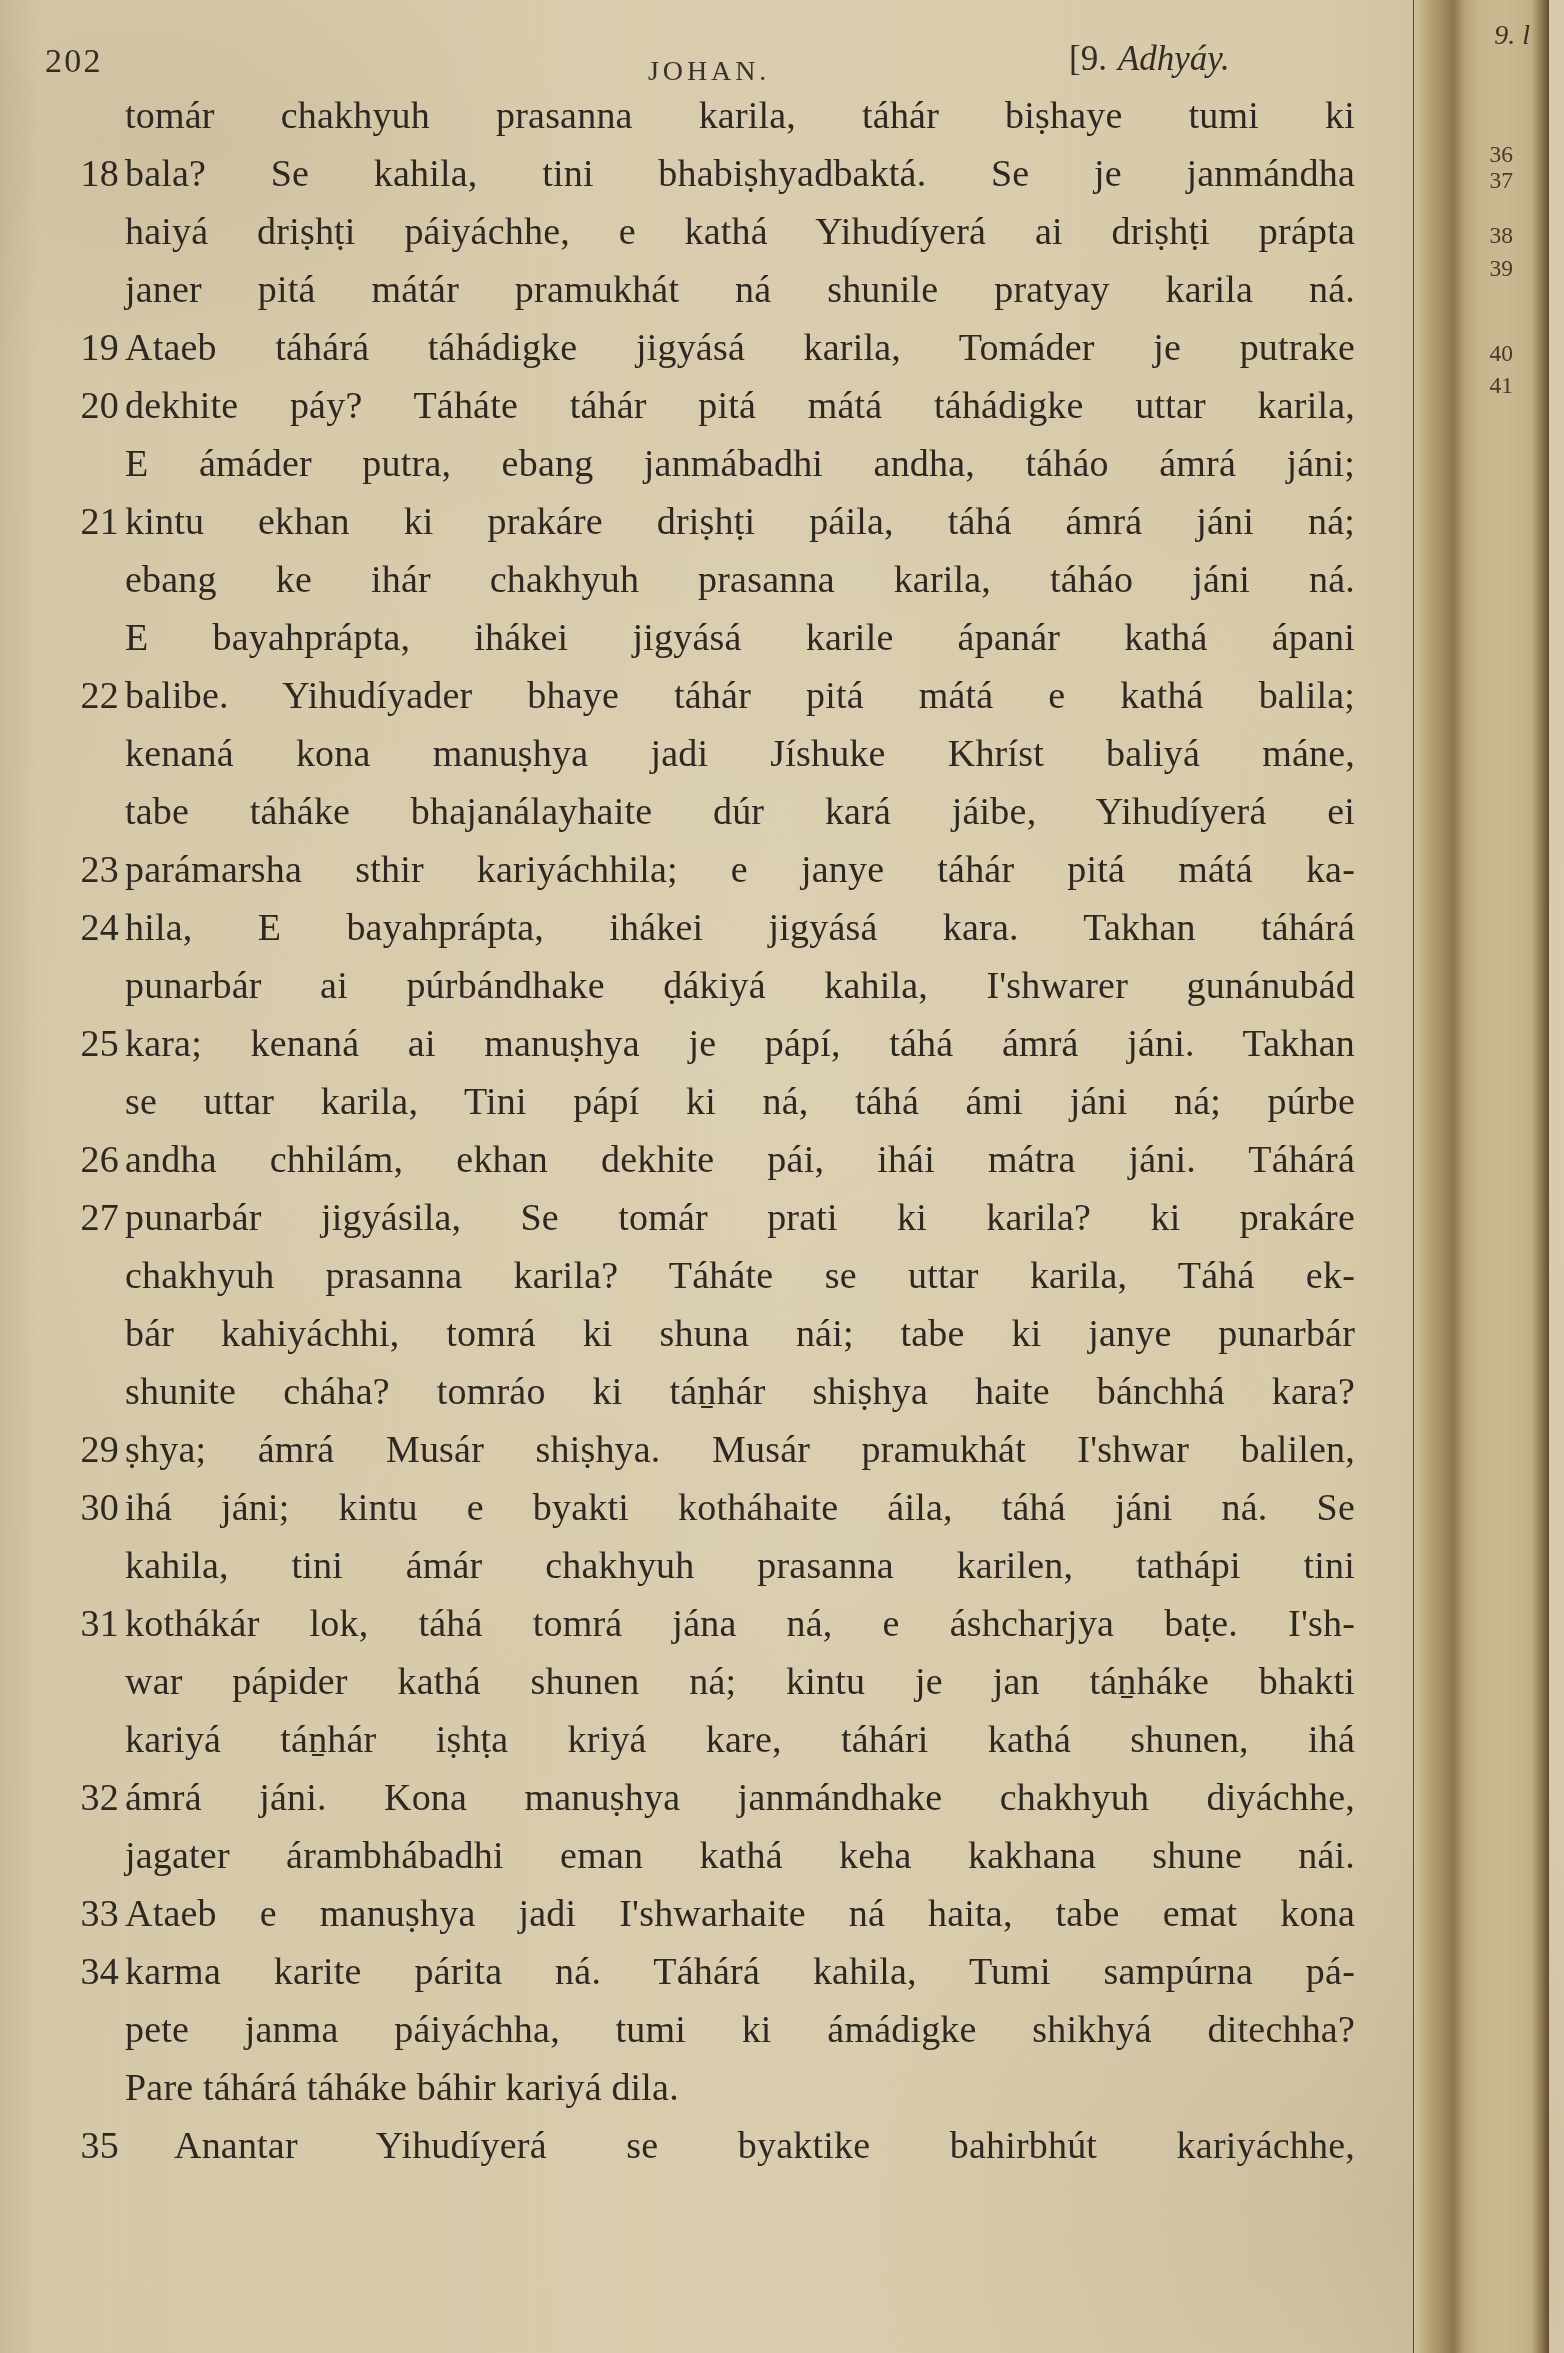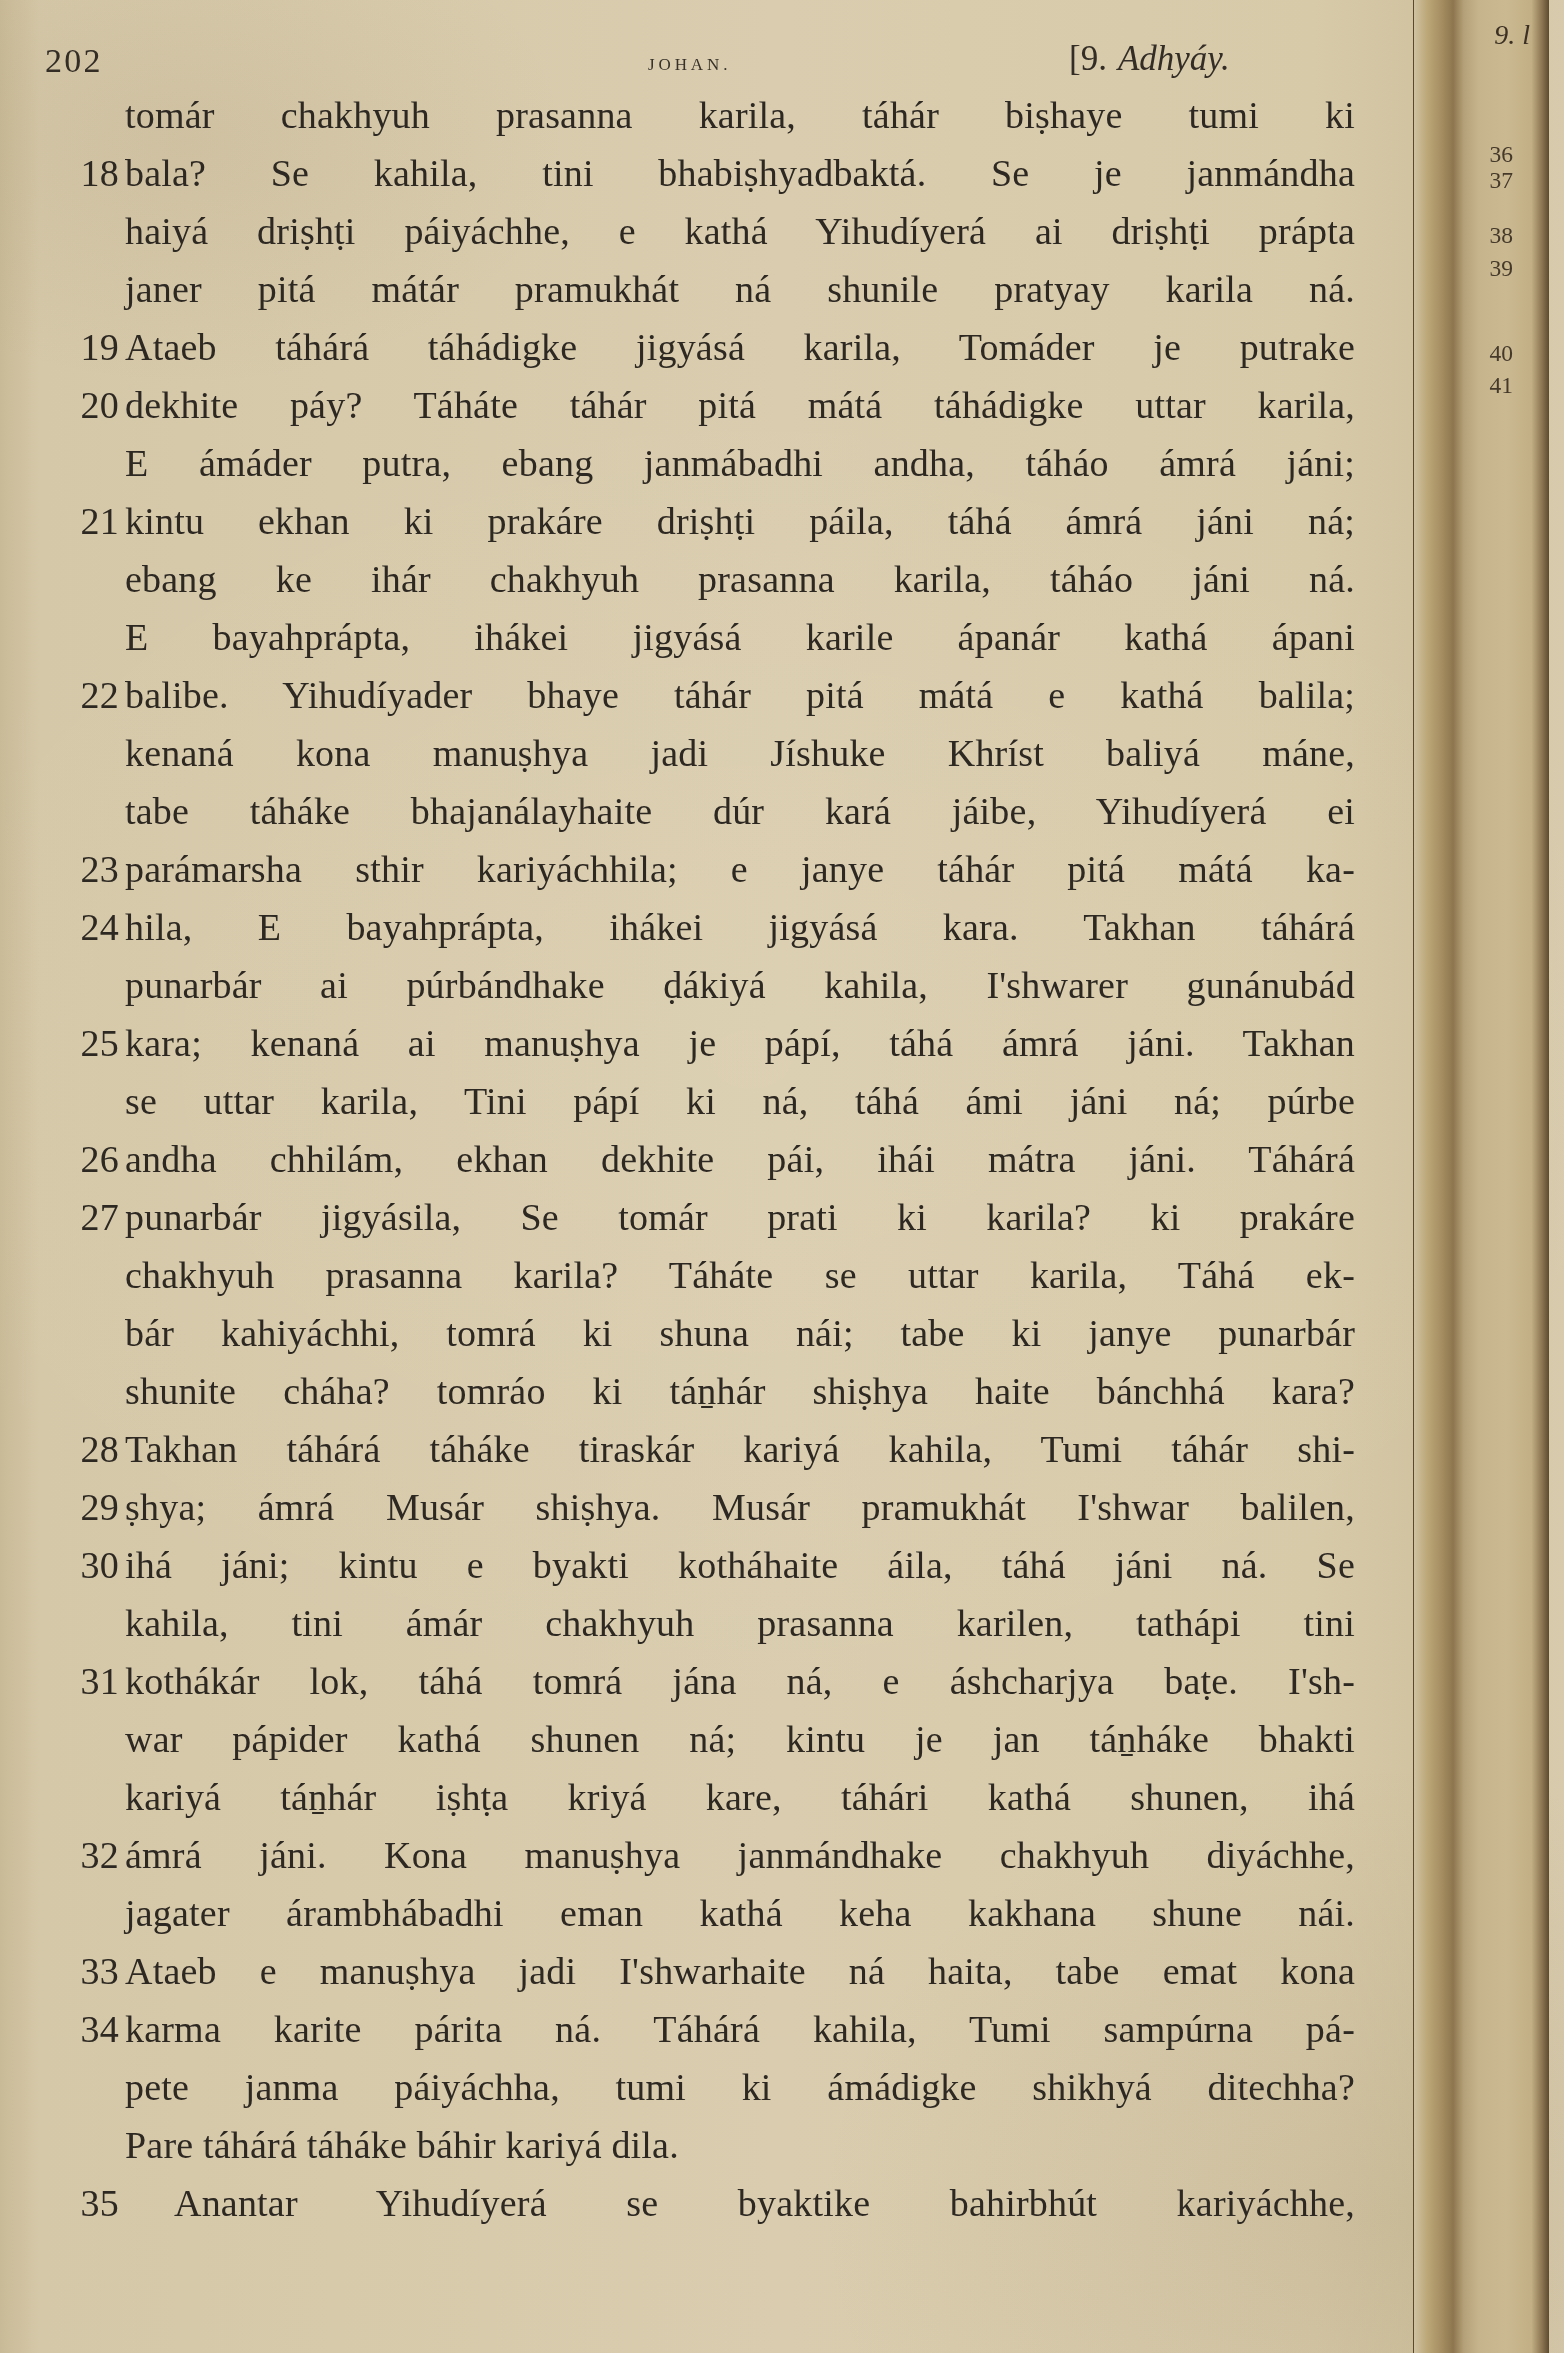--- a/index.html
+++ b/index.html
@@ -19,21 +19,21 @@
     text-decoration: underline;
   }
 
   
   .pagenum {
     position: absolute; left: 45px; top: 42px;
     font-size: 34px; letter-spacing: 2.3px; color: #332d26;
   }
   .booktitle {
     position: absolute; left: 648px; top: 55px;
-    font-size: 17px; letter-spacing: 3.9px; color: #38322a;
+    font-size: 28px; letter-spacing: 3.9px; color: #38322a;
   }
   .chapter {
     position: absolute; left: 1069px; top: 39px;
     font-size: 35px; color: #332d26; white-space: nowrap;
   }
   .chapter .chap-word { font-style: italic; margin-left: 11px; }
 
   
   .textblock {
     position: absolute; left: 125px; top: 86px; width: 1230px;
@@ -164,24 +164,20 @@
       <div class="line">
         <span class="text">chakhyuh prasanna karila? Táháte se uttar karila, Táhá ek-</span>
       </div>
       <div class="line">
         <span class="text">bár kahiyáchhi, tomrá ki shuna nái; tabe ki janye punarbár</span>
       </div>
       <div class="line">
         <span class="text">shunite cháha? tomráo ki táṉhár shiṣhya haite bánchhá kara?</span>
       </div>
       <div class="line">
-        <span class="verse">28</span>
-        <span class="text">Takhan táhárá táháke tiraskár kariyá kahila, Tumi táhár shi-</span>
-      </div>
-      <div class="line">
         <span class="verse">29</span>
         <span class="text">ṣhya; ámrá Musár shiṣhya. Musár pramukhát I'shwar balilen,</span>
       </div>
       <div class="line">
         <span class="verse">30</span>
         <span class="text">ihá jáni; kintu e byakti kotháhaite áila, táhá jáni ná. Se</span>
       </div>
       <div class="line">
         <span class="text">kahila, tini ámár chakhyuh prasanna karilen, tathápi tini</span>
       </div>

